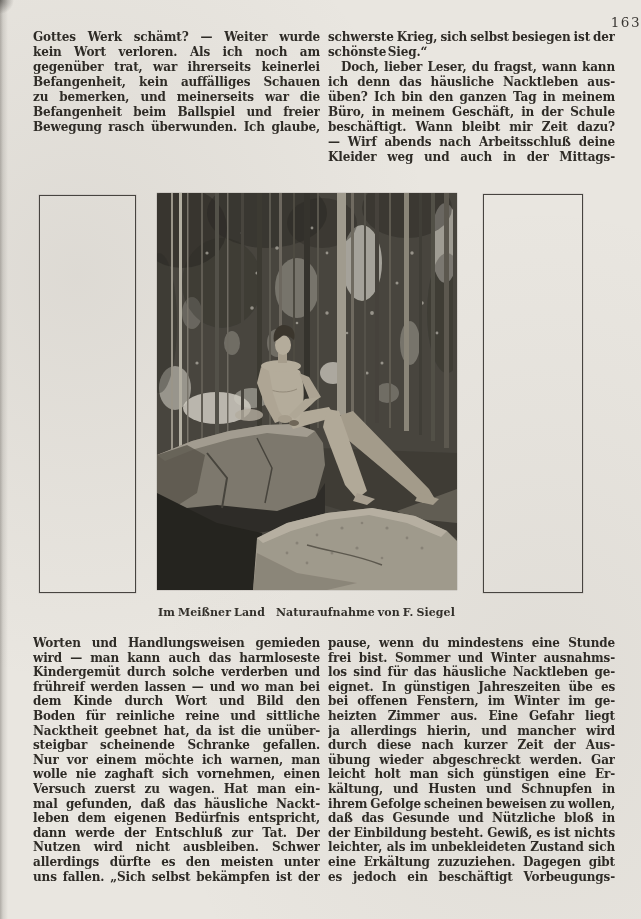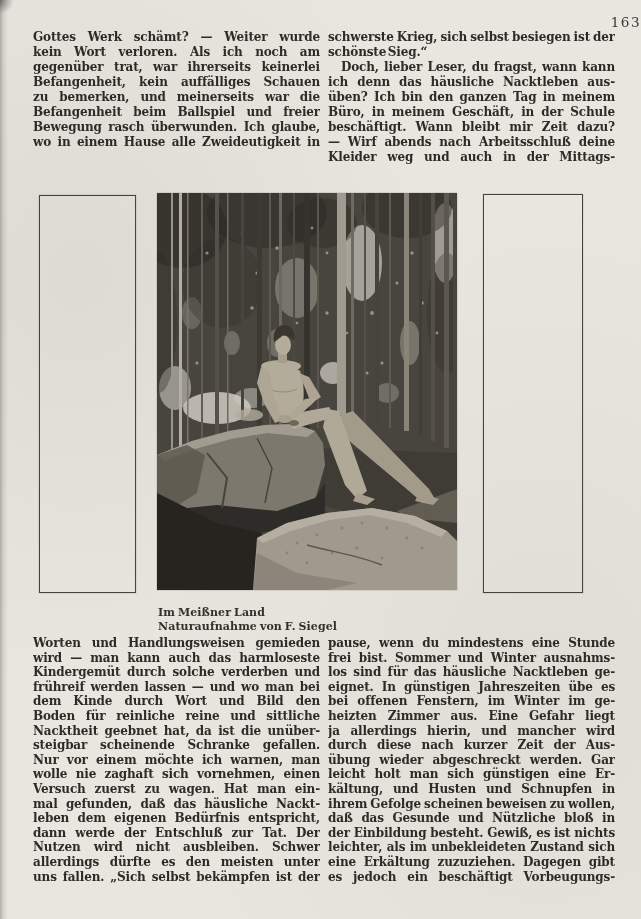--- a/index.html
+++ b/index.html
@@ -48,40 +48,39 @@
   .box-right{left:483px;top:194px;width:98px;height:397px;}
   .photo{
     position:absolute;left:157px;top:193px;width:300px;height:397px;
     background:#3b3934;box-shadow:0 0 1px rgba(40,38,35,.6);
   }
   .photo svg{display:block;width:300px;height:397px;}
   .caption{
     position:absolute;left:158px;top:606px;width:297px;
     display:flex;justify-content:space-between;
     font-size:11px;font-weight:700;color:#33302b;line-height:14px;
-    letter-spacing:.1px;word-spacing:-1px;flex-direction:column;
+    letter-spacing:.1px;word-spacing:-1px;
   }
 </style>
 </head>
 <body>
 
 <div class="page">
 
   <div class="pageno">163</div>
 
   <div class="tblock top">
     <div class="col">
         <div class="tline">Gottes Werk schämt? — Weiter wurde</div>
         <div class="tline">kein Wort verloren.  Als ich noch am</div>
         <div class="tline">gegenüber trat, war ihrerseits keinerlei</div>
         <div class="tline">Befangenheit, kein auffälliges Schauen</div>
         <div class="tline">zu bemerken, und meinerseits war die</div>
         <div class="tline">Befangenheit beim Ballspiel und freier</div>
         <div class="tline">Bewegung rasch überwunden.  Ich glaube,</div>
-        <div class="tline">wo in einem Hause alle Zweideutigkeit in</div>
       </div>
     <div class="col">
         <div class="tline">schwerste Krieg, sich selbst besiegen ist der</div>
         <div class="tline end">schönste Sieg.“</div>
         <div class="tline start">Doch, lieber Leser, du fragst, wann kann</div>
         <div class="tline">ich denn das häusliche Nacktleben aus-</div>
         <div class="tline">üben? Ich bin den ganzen Tag in meinem</div>
         <div class="tline">Büro, in meinem Geschäft, in der Schule</div>
         <div class="tline">beschäftigt.  Wann bleibt mir Zeit dazu?</div>
         <div class="tline">— Wirf abends nach Arbeitsschluß deine</div>

